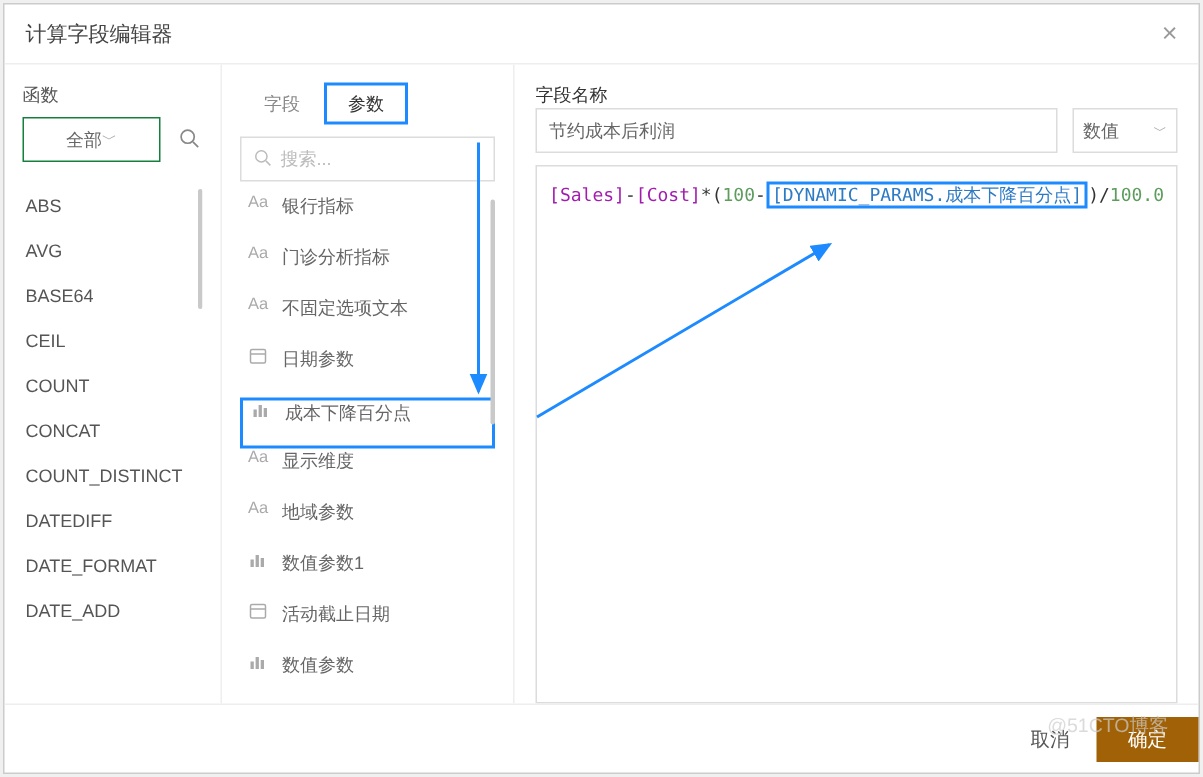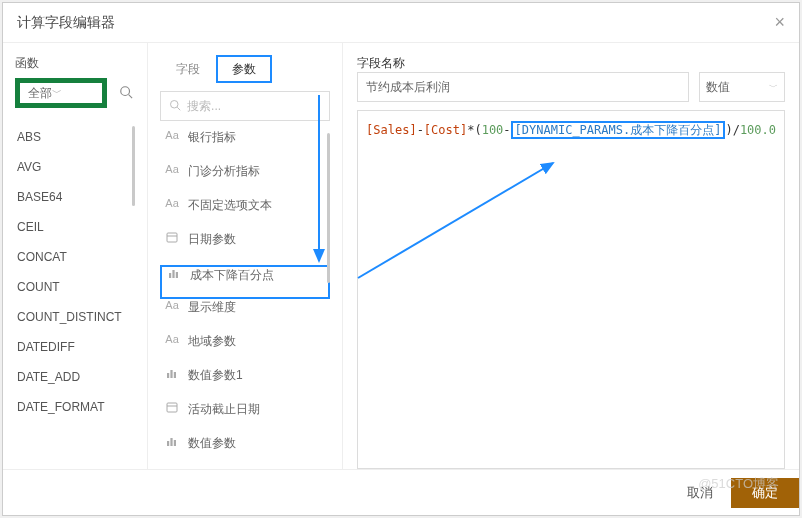--- a/index.html
+++ b/index.html
@@ -44,24 +44,24 @@
     border-right: 1px solid #eee;
     padding: 12px 12px 0 12px;
     display: flex;
     flex-direction: column;
   }
   .col-left .header-row { display: flex; align-items: center; gap: 10px; margin-bottom: 8px; }
   .col-left .sec-title { font-size: 12px; color: #555; flex: 0 0 auto; width: 100%; }
   .select-box {
     flex: 1;
     height: 30px;
-    border: 5px solid #15803d;
-    display: flex;
-    align-items: center;
-    justify-content: flex-start;
+    border: 1px solid #15803d;
+    display: flex;
+    align-items: center;
+    justify-content: center;
     padding: 0 8px;
     color: #666;
     background: #fff;
   }
   .select-box .chev { color: #aaa; font-size: 10px; }
   .search-icon-btn { width: 18px; text-align: center; color: #888; font-size: 14px; }
   .fn-list {
     flex: 1;
     overflow: hidden;
     position: relative;
@@ -168,41 +168,41 @@
     height: 30px;
     border: 1px solid #dcdcdc;
     padding: 0 8px;
     flex: 1;
     display: flex;
     align-items: center;
     color: #666;
   }
   .fieldname-row .type-select {
     height: 30px;
-    width: 86px;
+    width: 70px;
     border: 1px solid #dcdcdc;
     display: flex;
     align-items: center;
     justify-content: space-between;
     padding: 0 6px;
     color: #666;
     font-size: 12px;
   }
   .expr-box {
     flex: 1;
     border: 1px solid #dcdcdc;
     padding: 10px 8px;
     font-family: Consolas, monospace;
     font-size: 12px;
     color: #333;
     position: relative;
     line-height: 1.4;
     white-space: nowrap;
   }
-  .tok-field   { color: #c2410c; }
+  .tok-field   { color: #a21caf; }
   .tok-op      { color: #333; }
   .tok-num     { color: #5c9c5c; }
   .tok-dynamic-wrap{
     border: 2px solid #1d8bff;
     padding: 0 2px;
     display: inline-block;
     line-height: 14px;
   }
   .tok-dynamic { color: #2e7bc4; }
   
@@ -267,26 +267,26 @@
               <circle cx="7" cy="7" r="5" stroke="#888" stroke-width="1.3" fill="none"></circle>
               <line x1="11" y1="11" x2="15" y2="15" stroke="#888" stroke-width="1.3"></line>
             </svg>
         </div>
       </div>
       <div class="fn-list">
         <div class="item">ABS</div>
         <div class="item">AVG</div>
         <div class="item">BASE64</div>
         <div class="item">CEIL</div>
+        <div class="item">COUNT</div>
         <div class="item">CONCAT</div>
-        <div class="item">COUNT</div>
         <div class="item">COUNT_DISTINCT</div>
         <div class="item">DATEDIFF</div>
+        <div class="item">DATE_FORMAT</div>
         <div class="item">DATE_ADD</div>
-        <div class="item">DATE_FORMAT</div>
         <div class="scroll-line"></div>
       </div>
     </div>
 
     <div class="col-mid">
       <div class="tabs">
         <div class="tab">字段</div>
         <div class="tab active">参数</div>
       </div>
       <div class="search-box">

